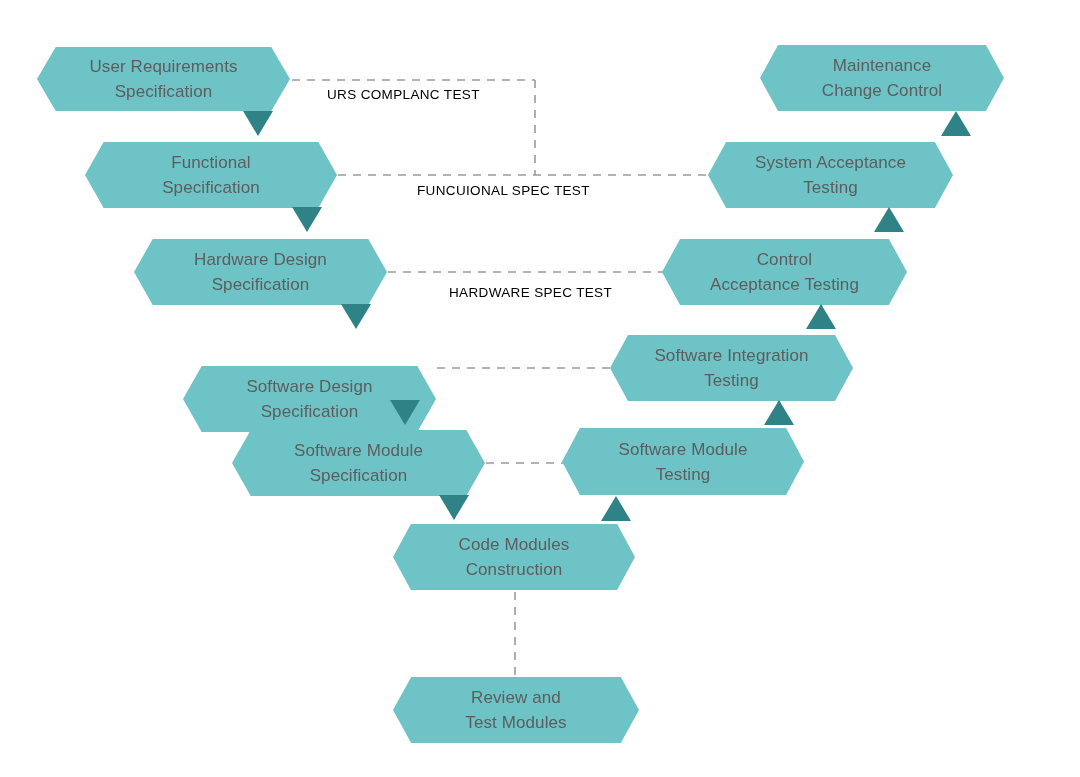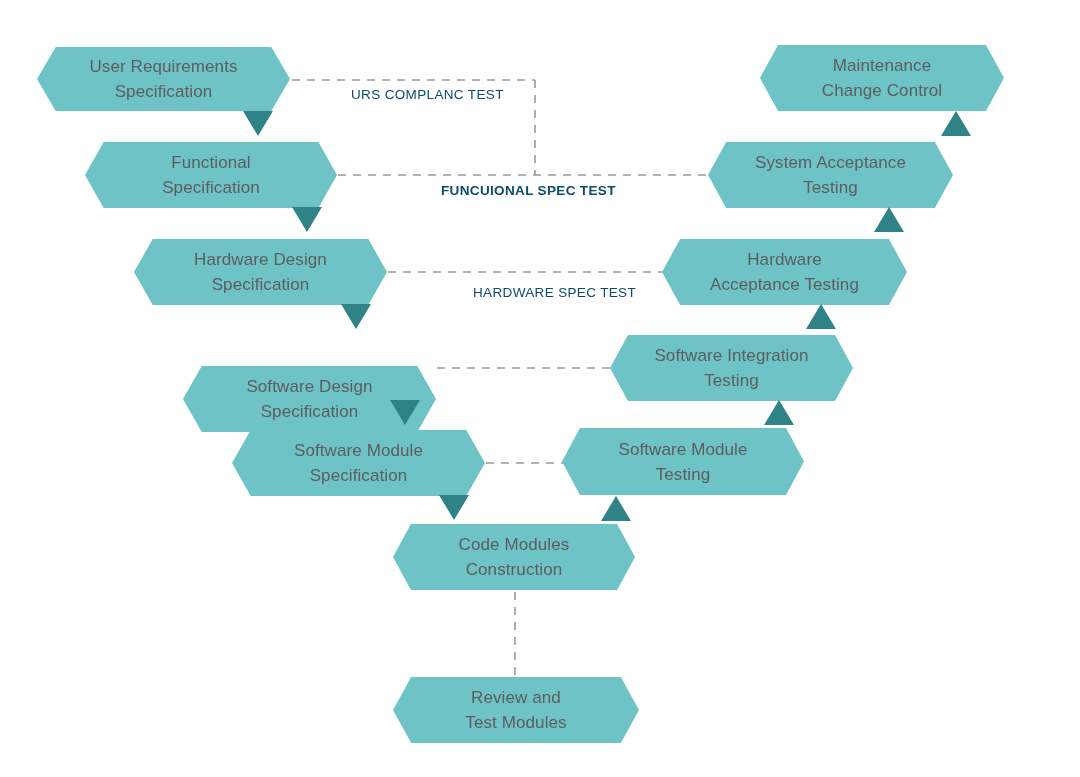--- a/index.html
+++ b/index.html
@@ -69,26 +69,25 @@
     position:absolute;
     left:-17px;top:-1px;
     width:0;height:0;
     border-left:17px solid transparent;
     border-right:17px solid transparent;
     border-bottom:28px solid #9e8fd4;
     z-index:-1;
   }
   .edge-label{
     position:absolute;
-    color:#0c4a6e;
+    color:#000000;
     font-size:13.5px;
     letter-spacing:.35px;
     white-space:nowrap;
     user-select:none;
-    margin-left:24px;
   }
 </style>
 </head>
 <body>
 
 <div id="canvas">
 
   <svg id="edges" viewBox="0 0 1080 777" xmlns="http://www.w3.org/2000/svg">
 
     <g>
@@ -146,21 +145,21 @@
     <span class="label">Maintenance
 Change Control</span>
   </div>
 
   <div class="node" style="left:708px;top:142px;width:245px;height:66px;">
     <span class="label">System Acceptance
 Testing</span>
   </div>
 
   <div class="node" style="left:662px;top:239px;width:245px;height:66px;">
-    <span class="label">Hardware
+    <span class="label">Control
 Acceptance Testing</span>
   </div>
 
   <div class="node" style="left:610px;top:335px;width:243px;height:66px;">
     <span class="label">Software Integration
 Testing</span>
   </div>
 
   <div class="node" style="left:562px;top:428px;width:242px;height:67px;">
     <span class="label">Software Module
@@ -184,17 +183,17 @@
   <div class="arrow arrow-down" style="left:439px;top:495px;"></div>
 
   <div class="arrow arrow-up" style="left:941px;top:111px;"></div>
   <div class="arrow arrow-up" style="left:874px;top:207px;"></div>
   <div class="arrow arrow-up" style="left:806px;top:304px;"></div>
   <div class="arrow arrow-up" style="left:764px;top:400px;"></div>
   <div class="arrow arrow-up" style="left:601px;top:496px;"></div>
 
   <div class="edge-label" style="left:327px;top:87px;">URS COMPLANC TEST</div>
 
-  <div class="edge-label" style="left:417px;top:183px;font-weight:bold;">FUNCUIONAL SPEC TEST</div>
+  <div class="edge-label" style="left:417px;top:183px;">FUNCUIONAL SPEC TEST</div>
 
   <div class="edge-label" style="left:449px;top:285px;">HARDWARE SPEC TEST</div>
 
 </div>
 
 </body></html>

